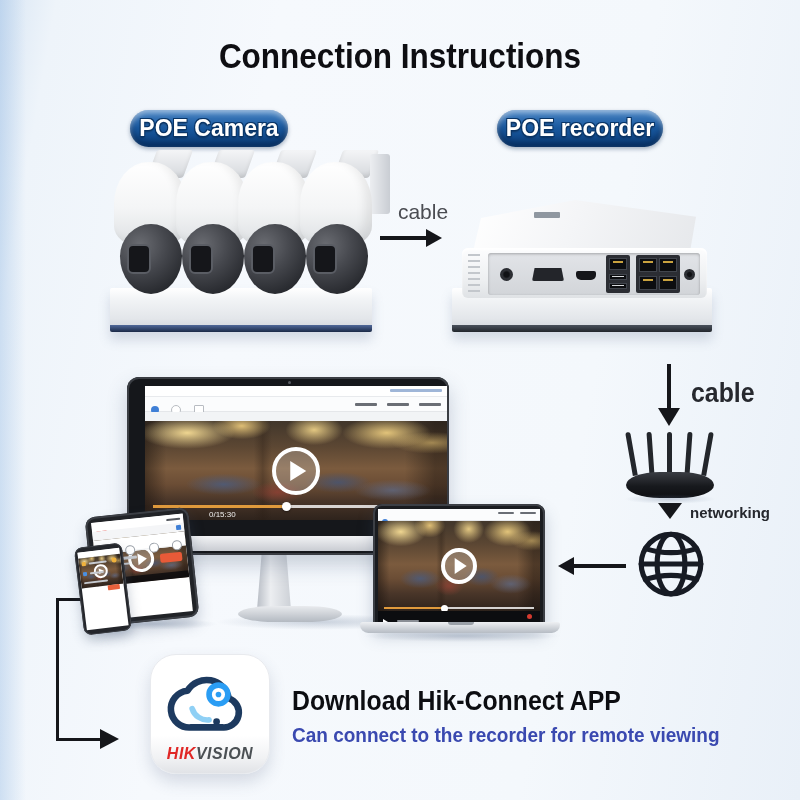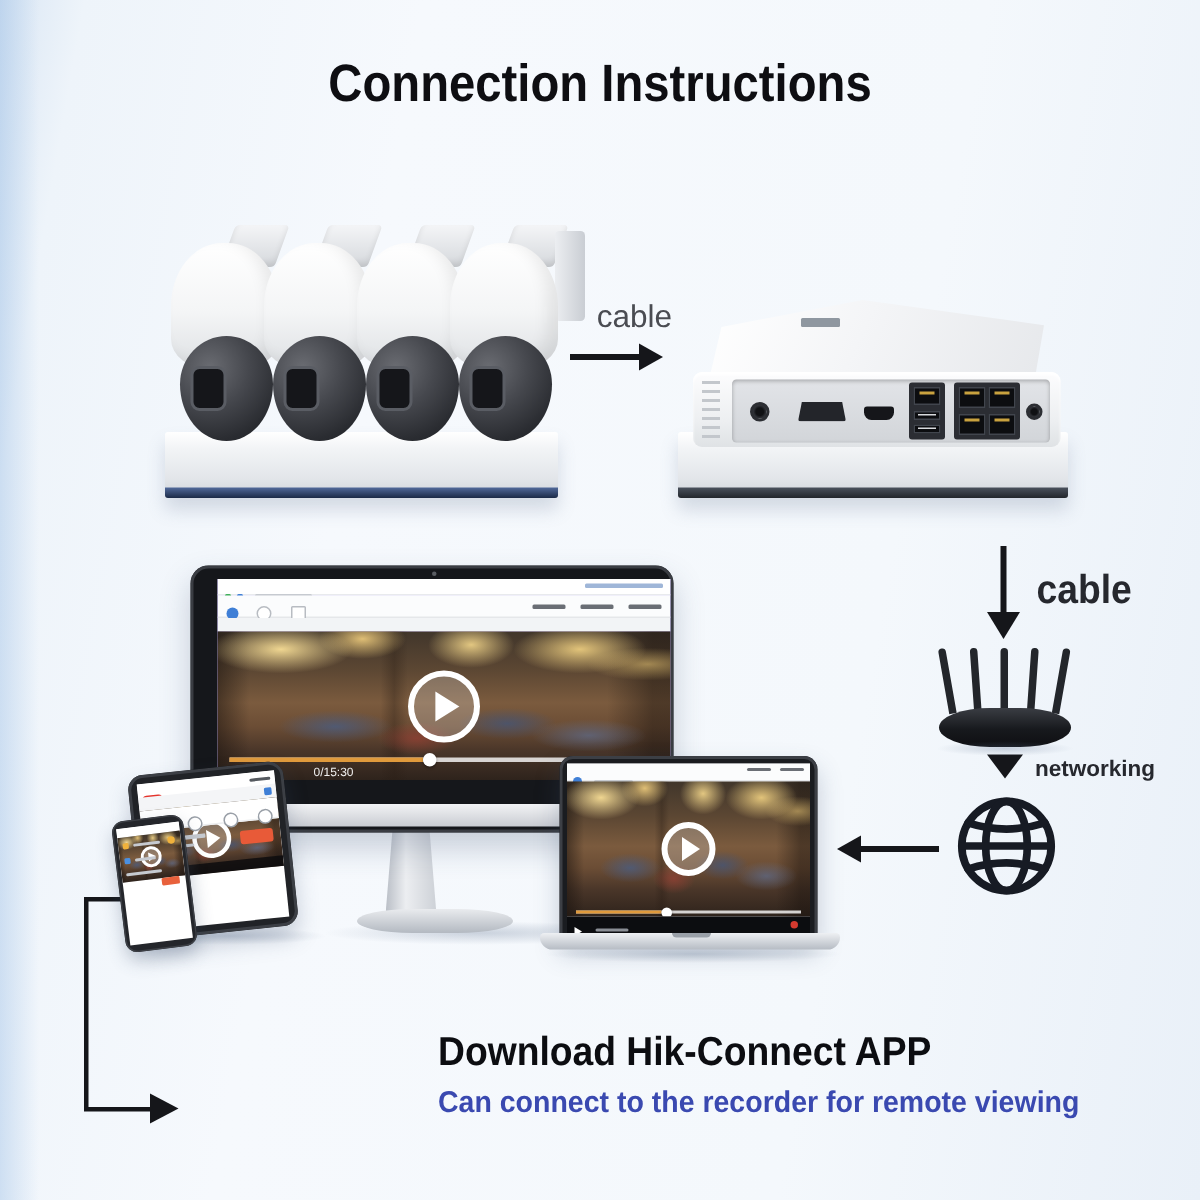--- a/index.html
+++ b/index.html
@@ -136,20 +136,26 @@
     transform:scaleX(.95);transform-origin:left center;}
 </style>
 </head>
 <body>
 
 <div class="stage">
   <div class="left-band"></div>
 
   <div class="title">Connection Instructions</div>
 
+  <div class="badge" style="left:130px;top:110px;width:158px;">
+    <span>POE Camera</span>
+  </div>
+  <div class="badge" style="left:497px;top:110px;width:166px;">
+    <span>POE recorder</span>
+  </div>
 
   <div class="abs" style="left:112px;top:148px;width:264px;height:185px;z-index:2;">
     <div class="cam" style="left:0;">
       <div class="cam-bracket"></div>
       <div class="cam-body"></div>
       <div class="cam-dome">
         <div class="cam-lens"></div>
       </div>
     </div>
     <div class="cam" style="left:62px;">
@@ -355,16 +361,28 @@
         <span class="chip" style="position:absolute;right:4px;top:30px;width:12px;height:5px;border-radius:1px;background:#e8613c;"></span>
       </div>
     </div>
   </div>
 
   <div class="hline" style="left:56px;top:598px;width:32px;height:3px;z-index:2;"></div>
   <div class="vline" style="left:56px;top:598px;width:3px;height:142px;z-index:2;"></div>
   <div class="hline" style="left:56px;top:738px;width:46px;height:3px;z-index:2;"></div>
   <div class="tri tri-right big" style="left:100px;top:729px;z-index:2;"></div>
 
+  <div class="app-icon">
+    <svg style="position:absolute;left:12px;top:8px;" width="94" height="78" viewBox="0 0 100 82">
+      <path d="M 30 68 H 63 A 16 16 0 0 0 70 37 A 24 24 0 0 0 26 29 A 17.5 17.5 0 0 0 30 68 Z" fill="#ffffff" stroke="#1d3a5f" stroke-width="7" stroke-linejoin="round" stroke-linecap="round"></path>
+      <circle cx="59" cy="33" r="10" fill="#ffffff" stroke="#2a9df4" stroke-width="6"></circle>
+      <circle cx="59" cy="33" r="3" fill="#2a9df4"></circle>
+      <path d="M 31 48 A 17 17 0 0 0 49 60" fill="none" stroke="#8fd0f5" stroke-width="6" stroke-linecap="round"></path>
+      <circle cx="57" cy="62" r="3.6" fill="#1d3a5f"></circle>
+    </svg>
+    <div class="brand">
+      <span class="red">HIK</span><span class="dark">VISION</span>
+    </div>
+  </div>
 
   <div class="dl-title">Download Hik-Connect APP</div>
   <div class="dl-sub">Can connect to the recorder for remote viewing</div>
 </div>
 
 </body></html>

